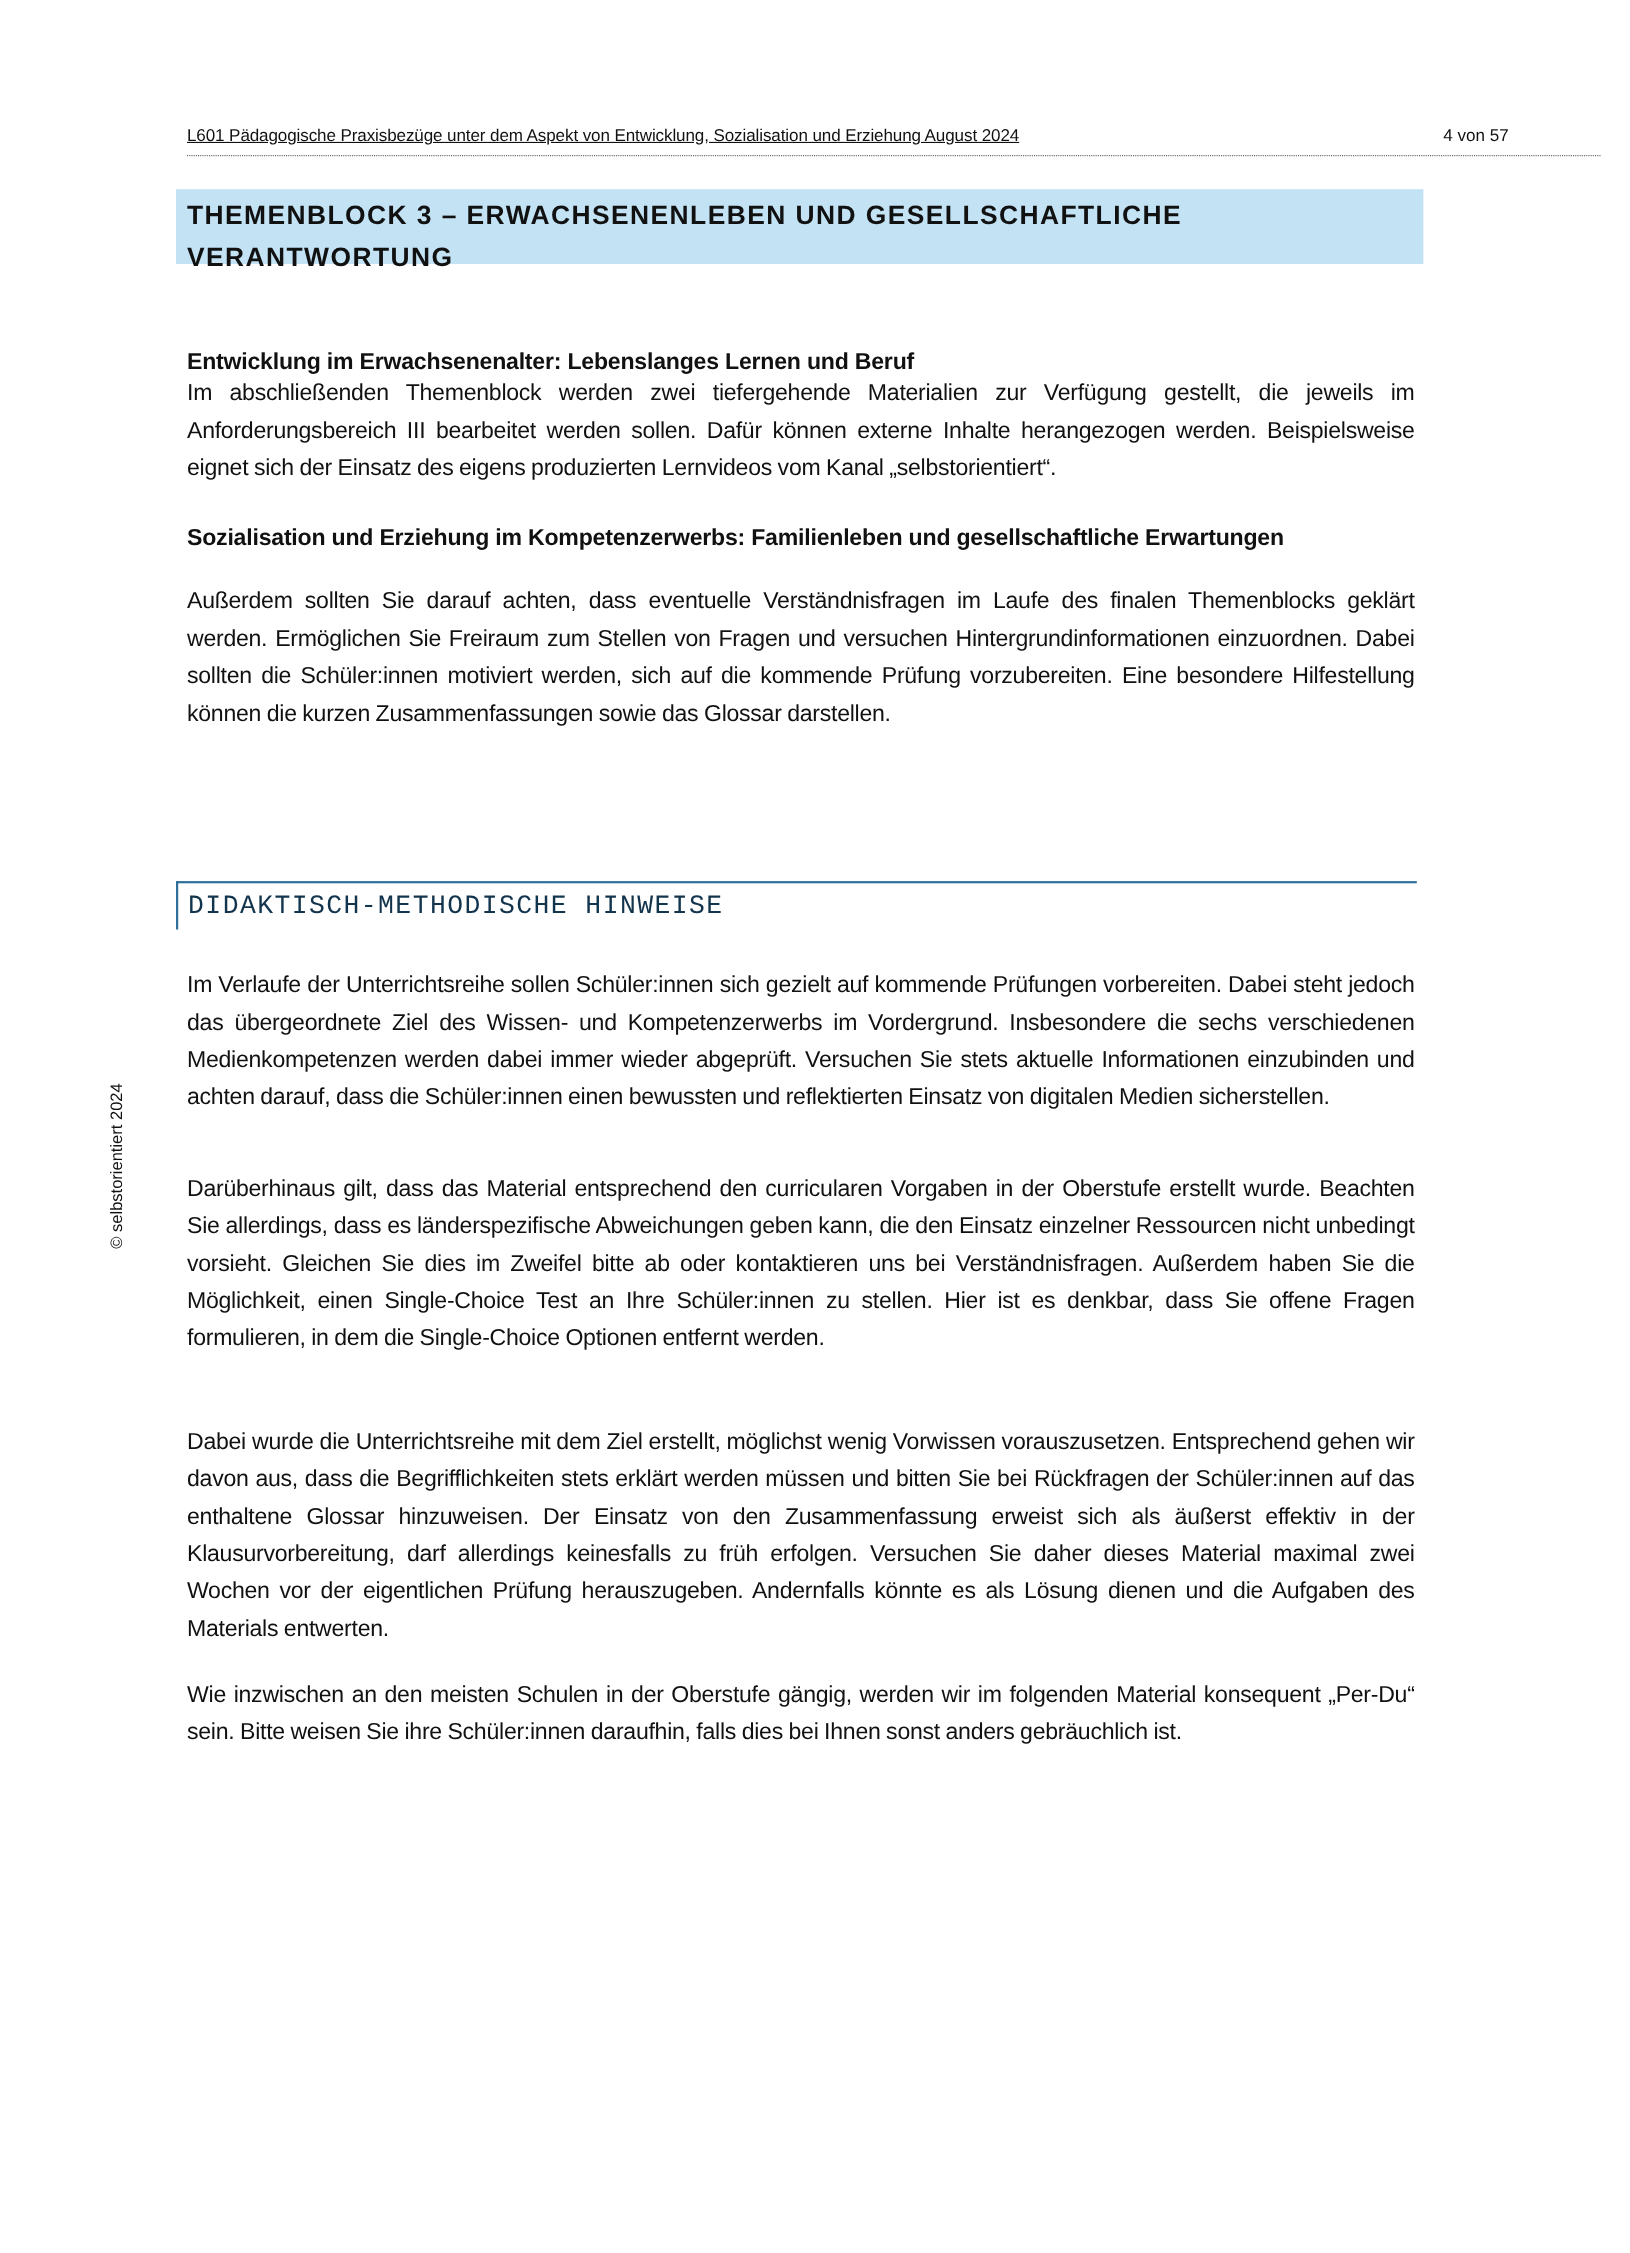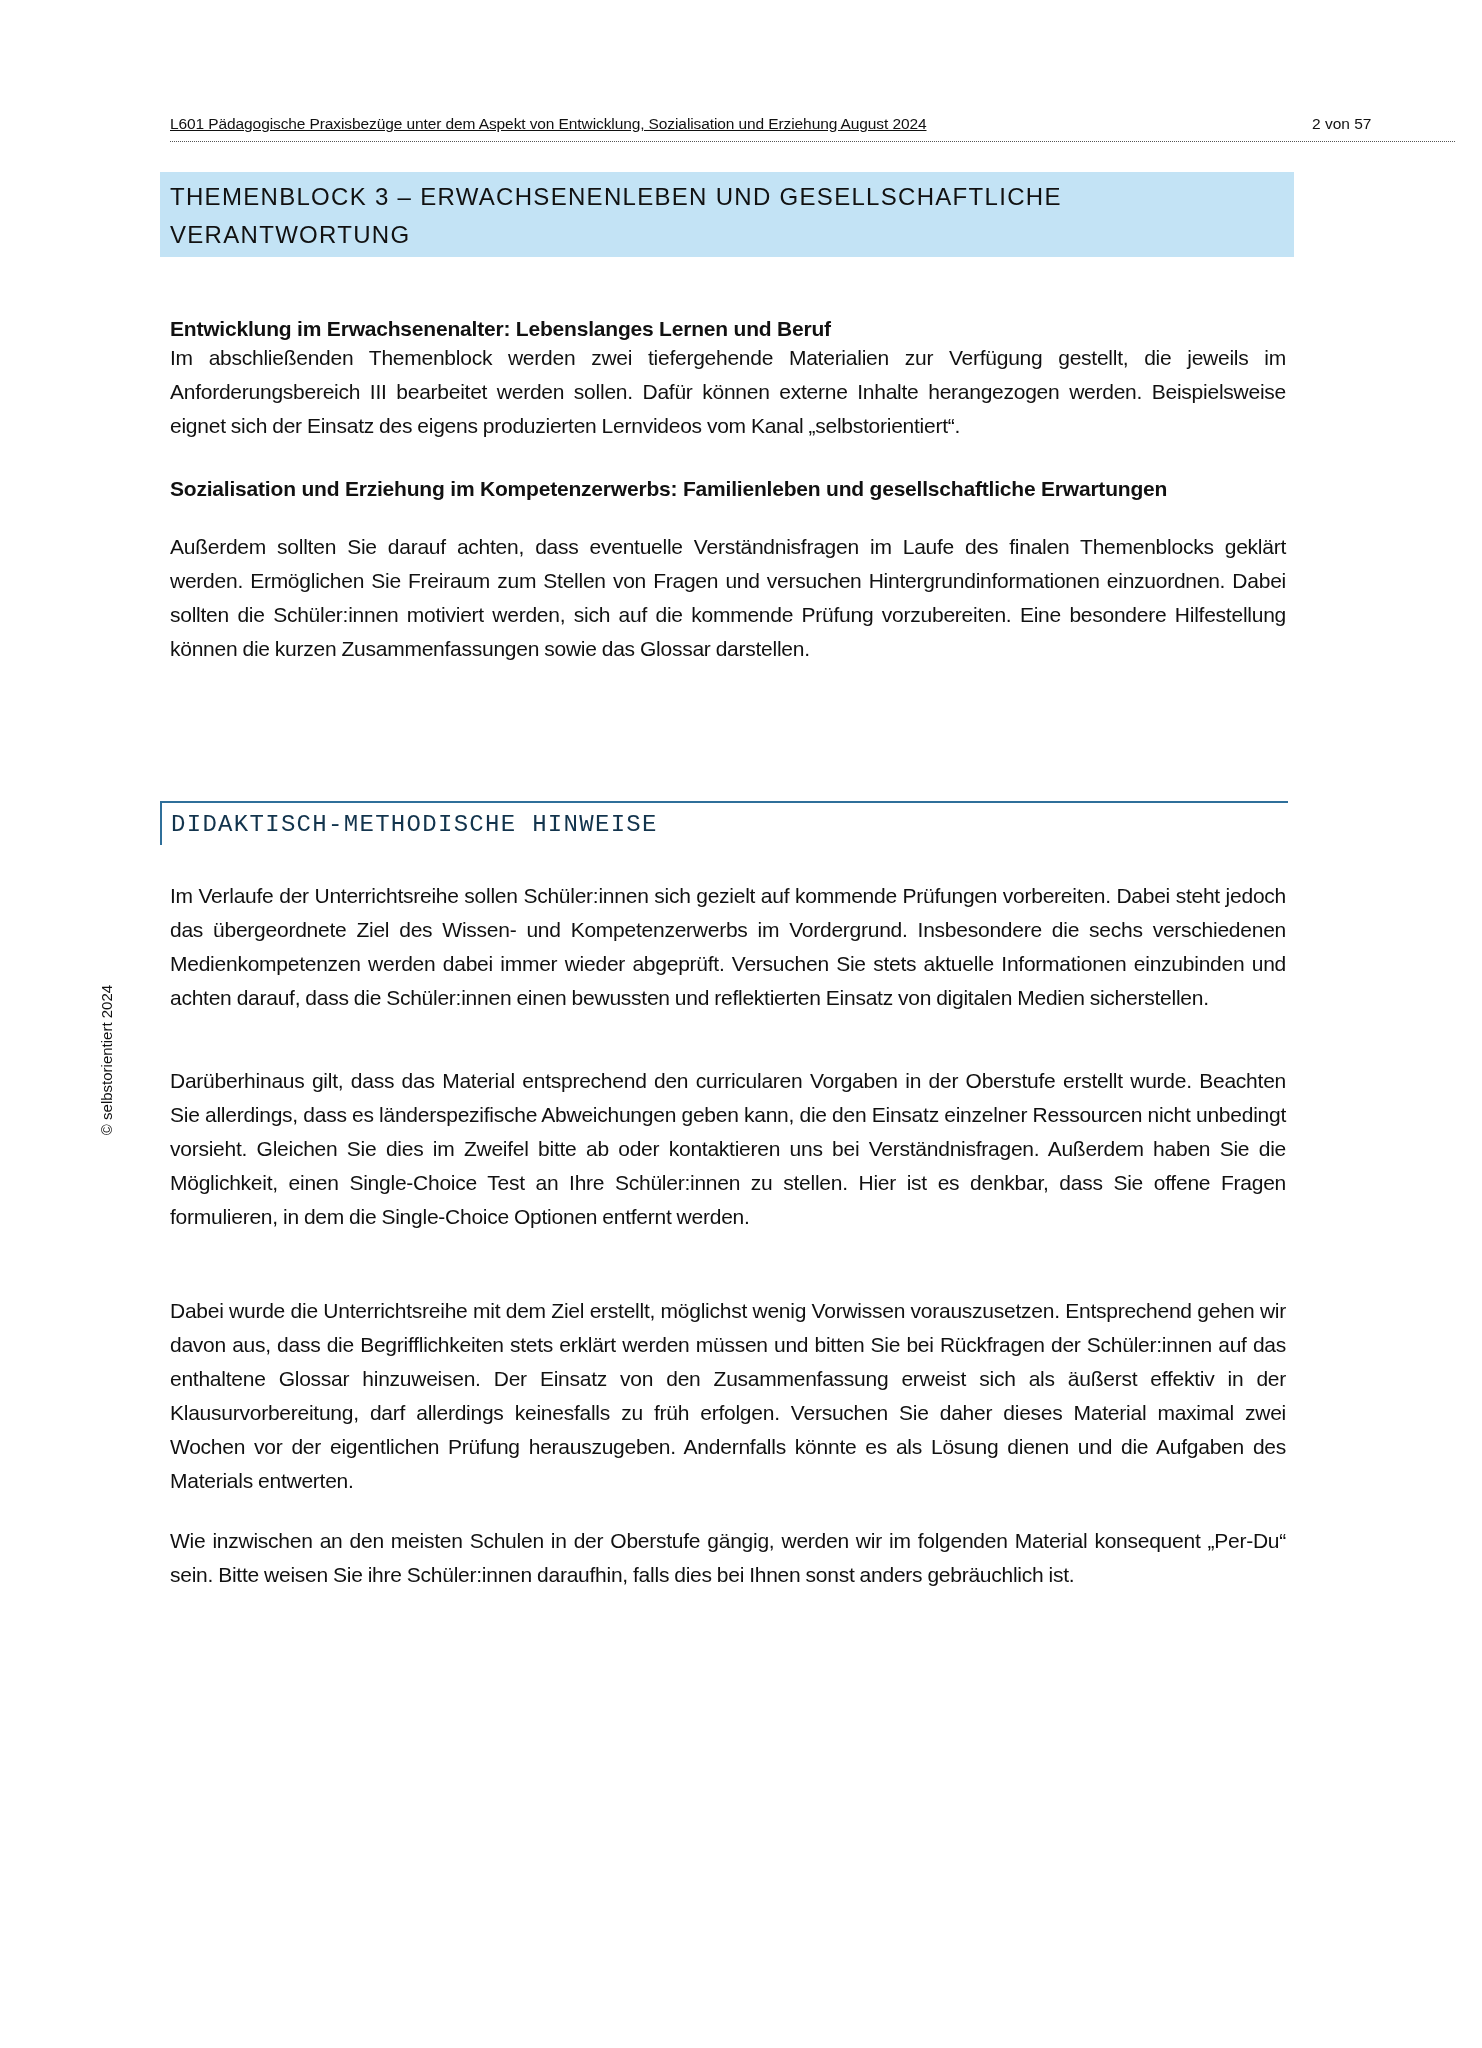--- a/index.html
+++ b/index.html
@@ -48,22 +48,23 @@
     transform: translate(-50%, -50%) rotate(-90deg);
     font-size: 15px;
     color: #111;
     white-space: nowrap;
   }
   .block-banner {
     position: absolute;
     left: 160px;
     top: 172px;
     width: 1134px;
-    height: 85px;
+    height: 68px;
     background: #c3e3f5;
+    font-weight: bold;
   }
   .block-banner-title {
     position: absolute;
     left: 10px;
     top: 6px;
     width: 1100px;
     font-size: 24px;
     line-height: 38px;
     letter-spacing: 1.3px;
     color: #111;
@@ -106,21 +107,21 @@
     letter-spacing: 1.3px;
     color: #12344d;
     white-space: nowrap;
   }
 </style>
 </head>
 <body>
 
 <div class="page-header">
   <span class="header-title">L601 Pädagogische Praxisbezüge unter dem Aspekt von Entwicklung, Sozialisation und Erziehung August 2024</span>
-  <span class="page-number">2 von 57</span>
+  <span class="page-number">4 von 57</span>
 </div>
 
 <div class="copyright">© selbstorientiert 2024</div>
 
 <div class="block-banner">
   <div class="block-banner-title">THEMENBLOCK 3 – ERWACHSENENLEBEN UND GESELLSCHAFTLICHE VERANTWORTUNG</div>
 </div>
 
 <div class="content" style="top:287px;margin-top:28px;">
   <div class="subheading">Entwicklung im Erwachsenenalter: Lebenslanges Lernen und Beruf</div>

